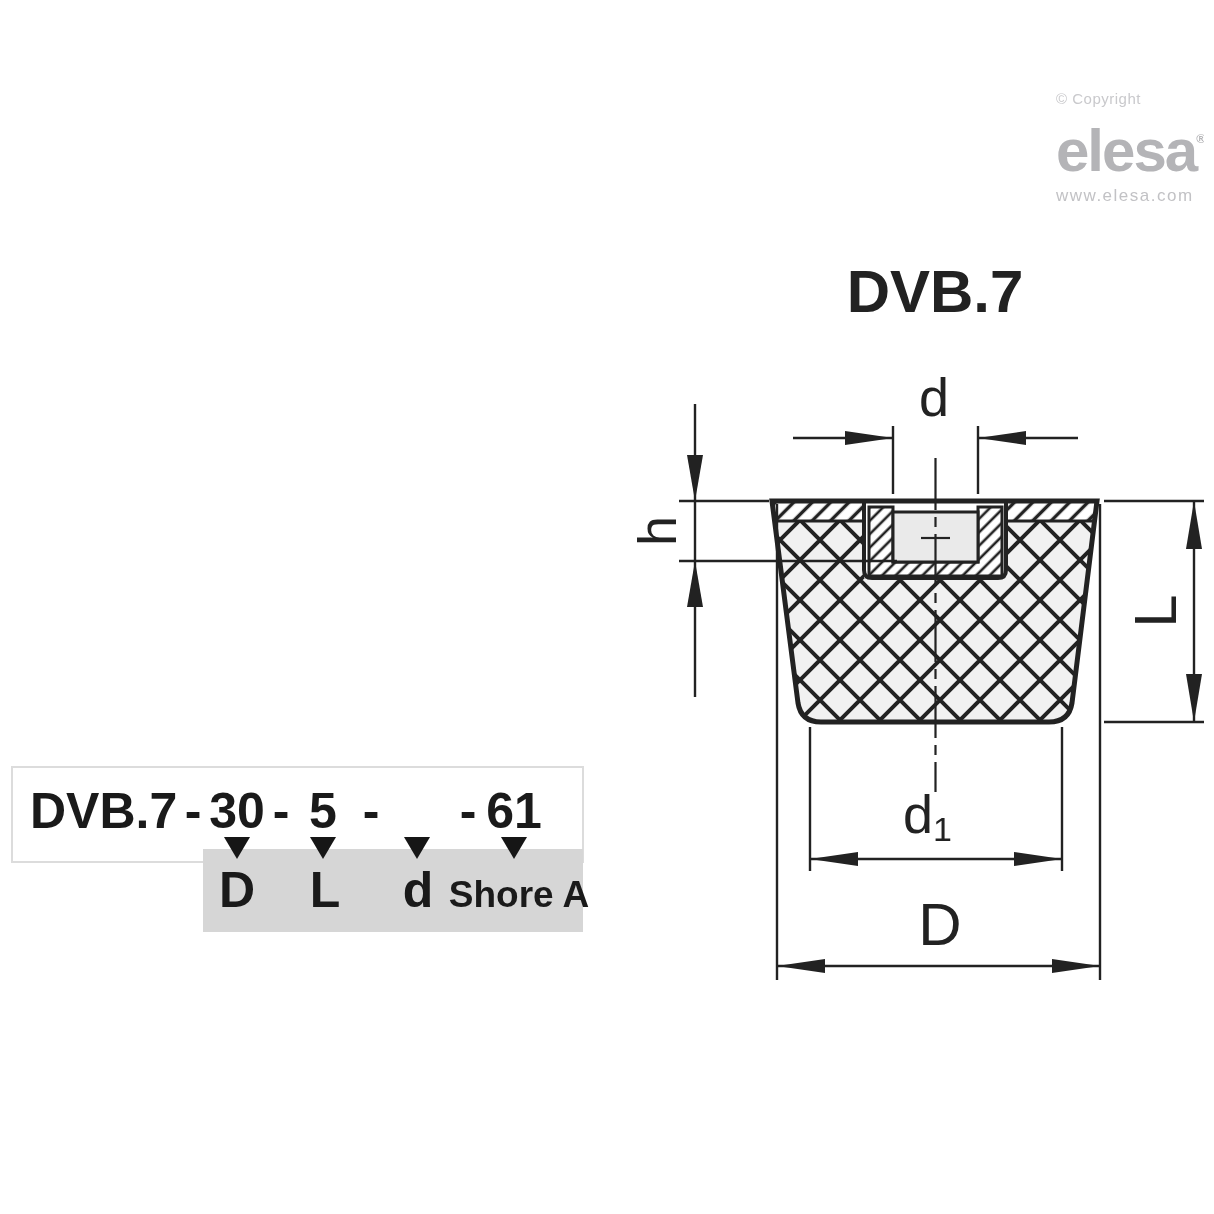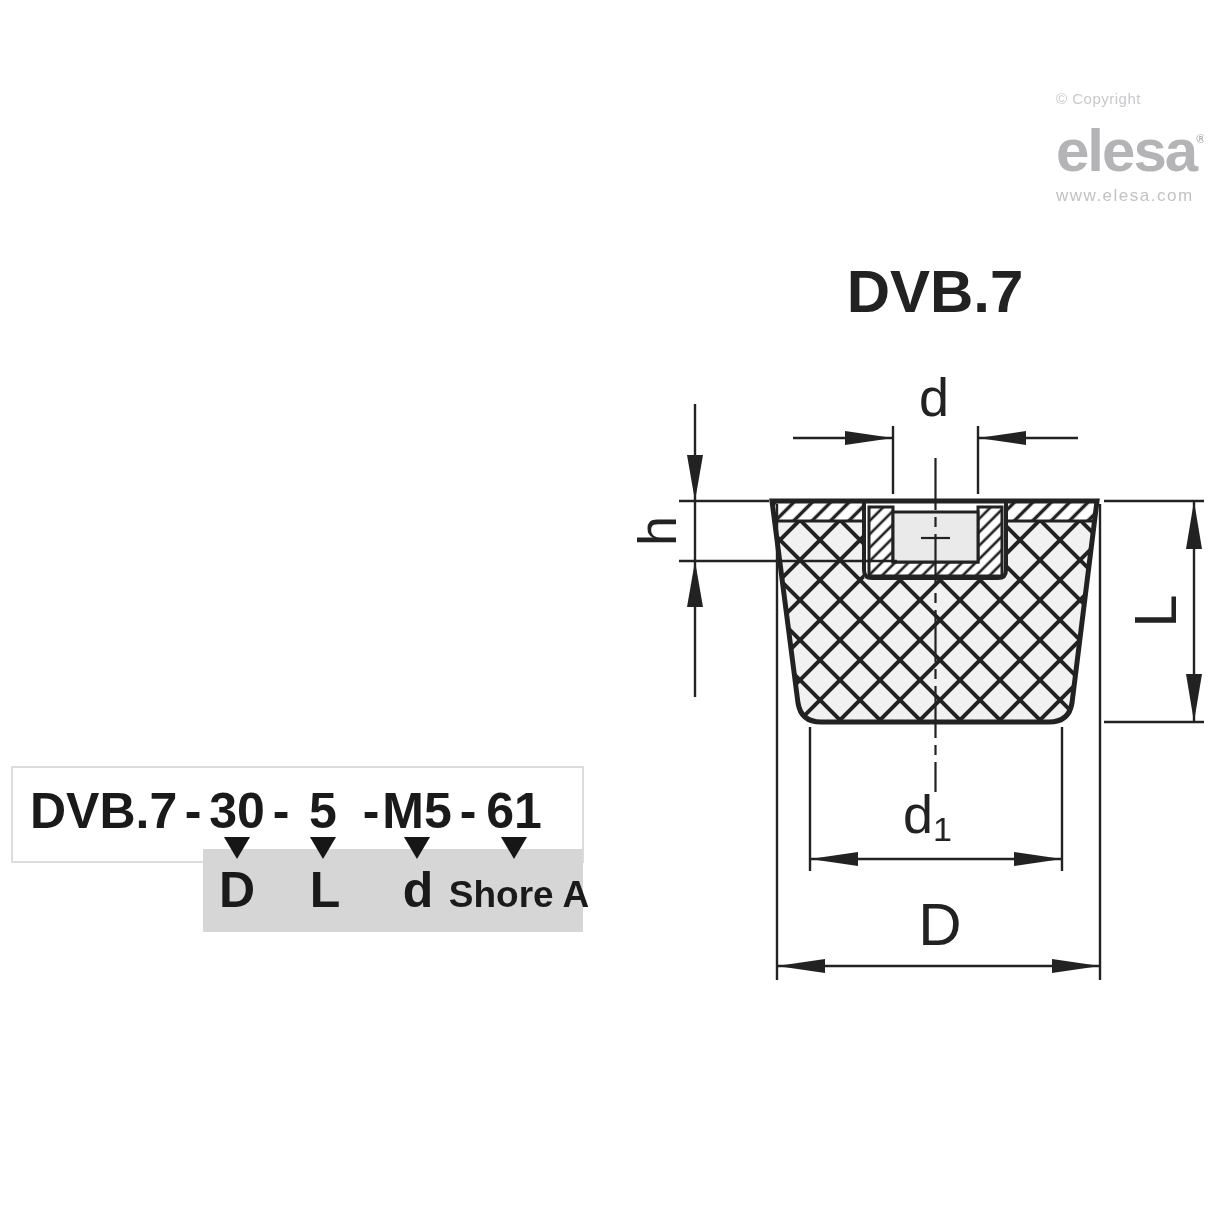--- a/index.html
+++ b/index.html
@@ -147,21 +147,20 @@
 
   <div class="white-box"></div>
   <div class="gray-box"></div>
 
   <div class="code-seg" style="left:30px;">DVB.7</div>
   <div class="code-seg code-centered" style="left:193px;">-</div>
   <div class="code-seg code-centered" style="left:237px;">30</div>
   <div class="code-seg code-centered" style="left:281px;">-</div>
   <div class="code-seg code-centered" style="left:323px;">5</div>
   <div class="code-seg code-centered" style="left:371px;">-</div>
-  <div class="code-seg code-centered" style="left:417px;">M5</div>
   <div class="code-seg code-centered" style="left:468px;">-</div>
   <div class="code-seg code-centered" style="left:514px;">61</div>
 
   <div class="tri" style="left:237px;"></div>
   <div class="tri" style="left:323px;"></div>
   <div class="tri" style="left:417px;"></div>
   <div class="tri" style="left:514px;"></div>
 
   <div class="code-label big" style="left:237px;">D</div>
   <div class="code-label big" style="left:325px;">L</div>

